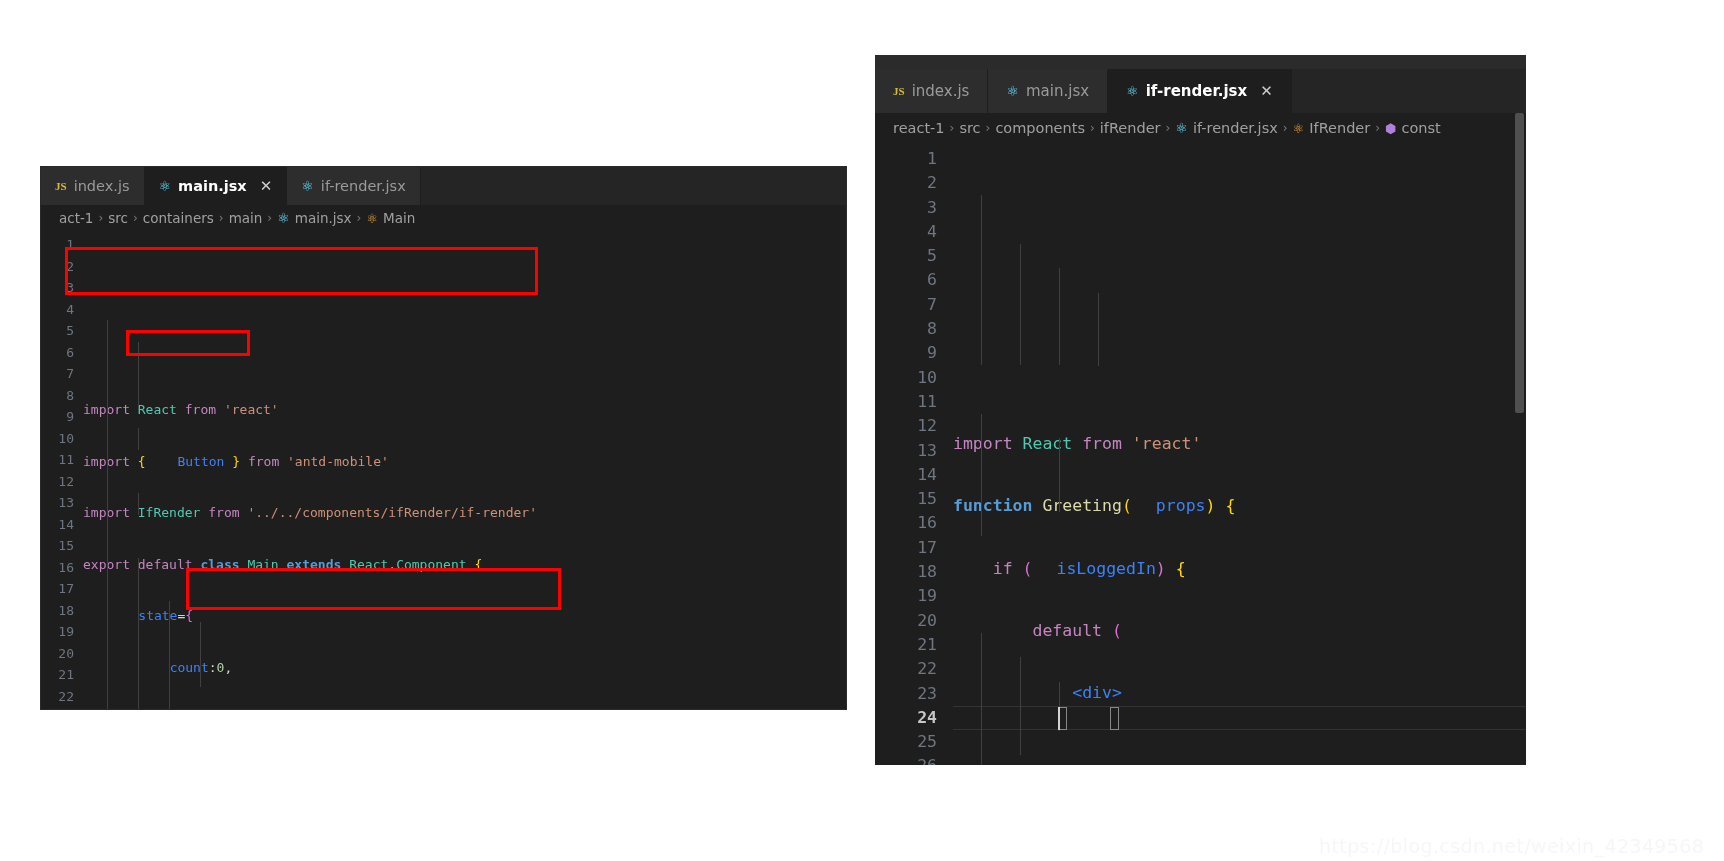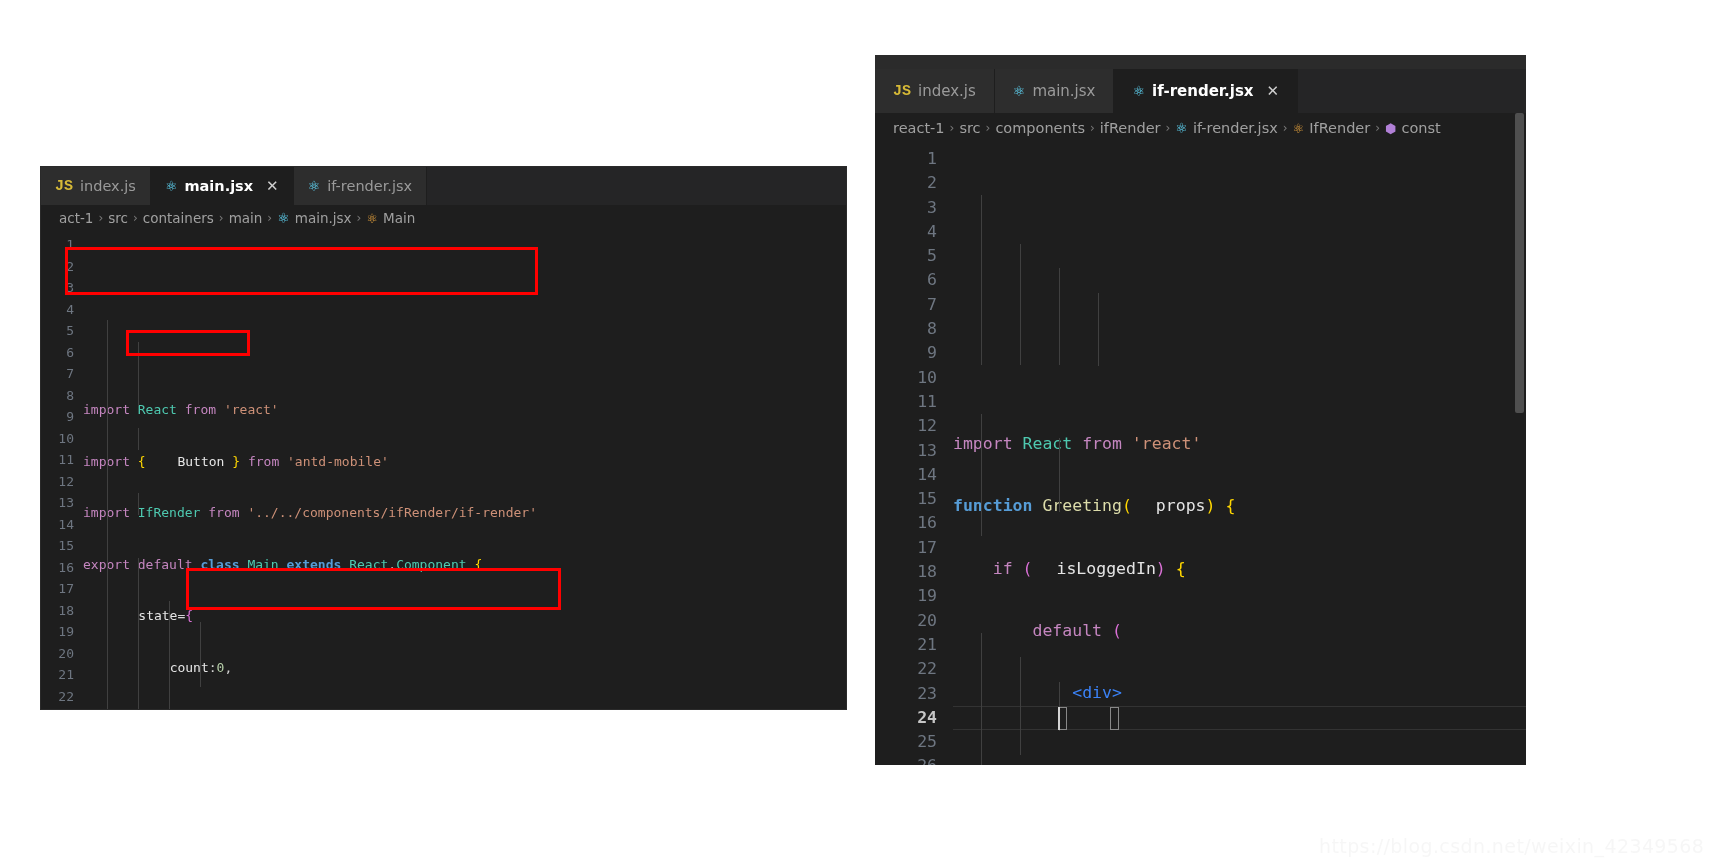--- a/index.html
+++ b/index.html
@@ -10,21 +10,21 @@
   
   .editor{position:absolute;background:#1e1e1e;overflow:hidden;}
   .tabbar{display:flex;background:#252526;height:38px;align-items:stretch;}
   .tab{display:flex;align-items:center;gap:7px;padding:0 14px;
        font-size:14.5px;color:#9a9a9a;background:#2d2d2d;border-right:1px solid #1e1e1e;
        white-space:nowrap;}
   .tab.inactive{background:#2d2d2d;}
   .tab.active{background:#1e1e1e;color:#ffffff;font-weight:bold;}
   .tab .tclose{margin-left:6px;font-size:15px;color:#cfcfcf;font-weight:normal;}
   .tabfill{flex:1;background:#252526;}
-  .jsicon{color:#d7ba37;font-size:15px;font-weight:bold;font-family:Liberation Mono, monospace;}
+  .jsicon{color:#d7ba37;font-size:11px;font-weight:bold;font-family:Liberation Serif, serif;}
   .reacticon{color:#61dafb;font-size:14px;line-height:1;}
   .breadcrumb{display:flex;align-items:center;gap:5px;height:26px;padding:0 10px;
     font-size:13.5px;color:#a0a0a0;background:#1e1e1e;white-space:nowrap;}
   .bcsep{color:#7a7a7a;font-size:12px;}
   .classicon{color:#e8a33d;font-size:13px;}
   .methodicon{color:#b180d7;font-size:13px;}
 
   
   .codewrap{position:relative;display:flex;font-family:"DejaVu Sans Mono","Liberation Mono",monospace;}
   .gutter{width:42px;flex:0 0 42px;text-align:right;padding-right:9px;box-sizing:border-box;
@@ -32,21 +32,21 @@
   .codecol{flex:1;position:relative;white-space:pre;}
   .ln{height:21.5px;line-height:21.5px;}
   .cline{height:21.5px;line-height:21.5px;white-space:pre;}
   .cur-ln{color:#c6c6c6;font-weight:bold;}
 
   
   .kw{color:#c586c0;}      
   .kw2{color:#569cd6;font-weight:bold;}     
   .fn{color:#dcdcaa;}      
   .cls{color:#4ec9b0;}     
-  .var{color:#e5e5e5;padding-left:24px;}     
+  .var{color:#3b82f6;padding-left:24px;}     
   .str{color:#ce9178;}     
   .pun{color:#d4d4d4;}     
   .brk1{color:#ffd700;}
   .brk2{color:#da70d6;}
   .tag{color:#3b82f6;}
   .op{color:#d4d4d4;}
   .num{color:#b5cea8;}
 
   .indent{position:absolute;top:0;width:1px;background:#404040;}
   .redbox{position:absolute;border:3px solid #ff0000;box-sizing:border-box;pointer-events:none;}

